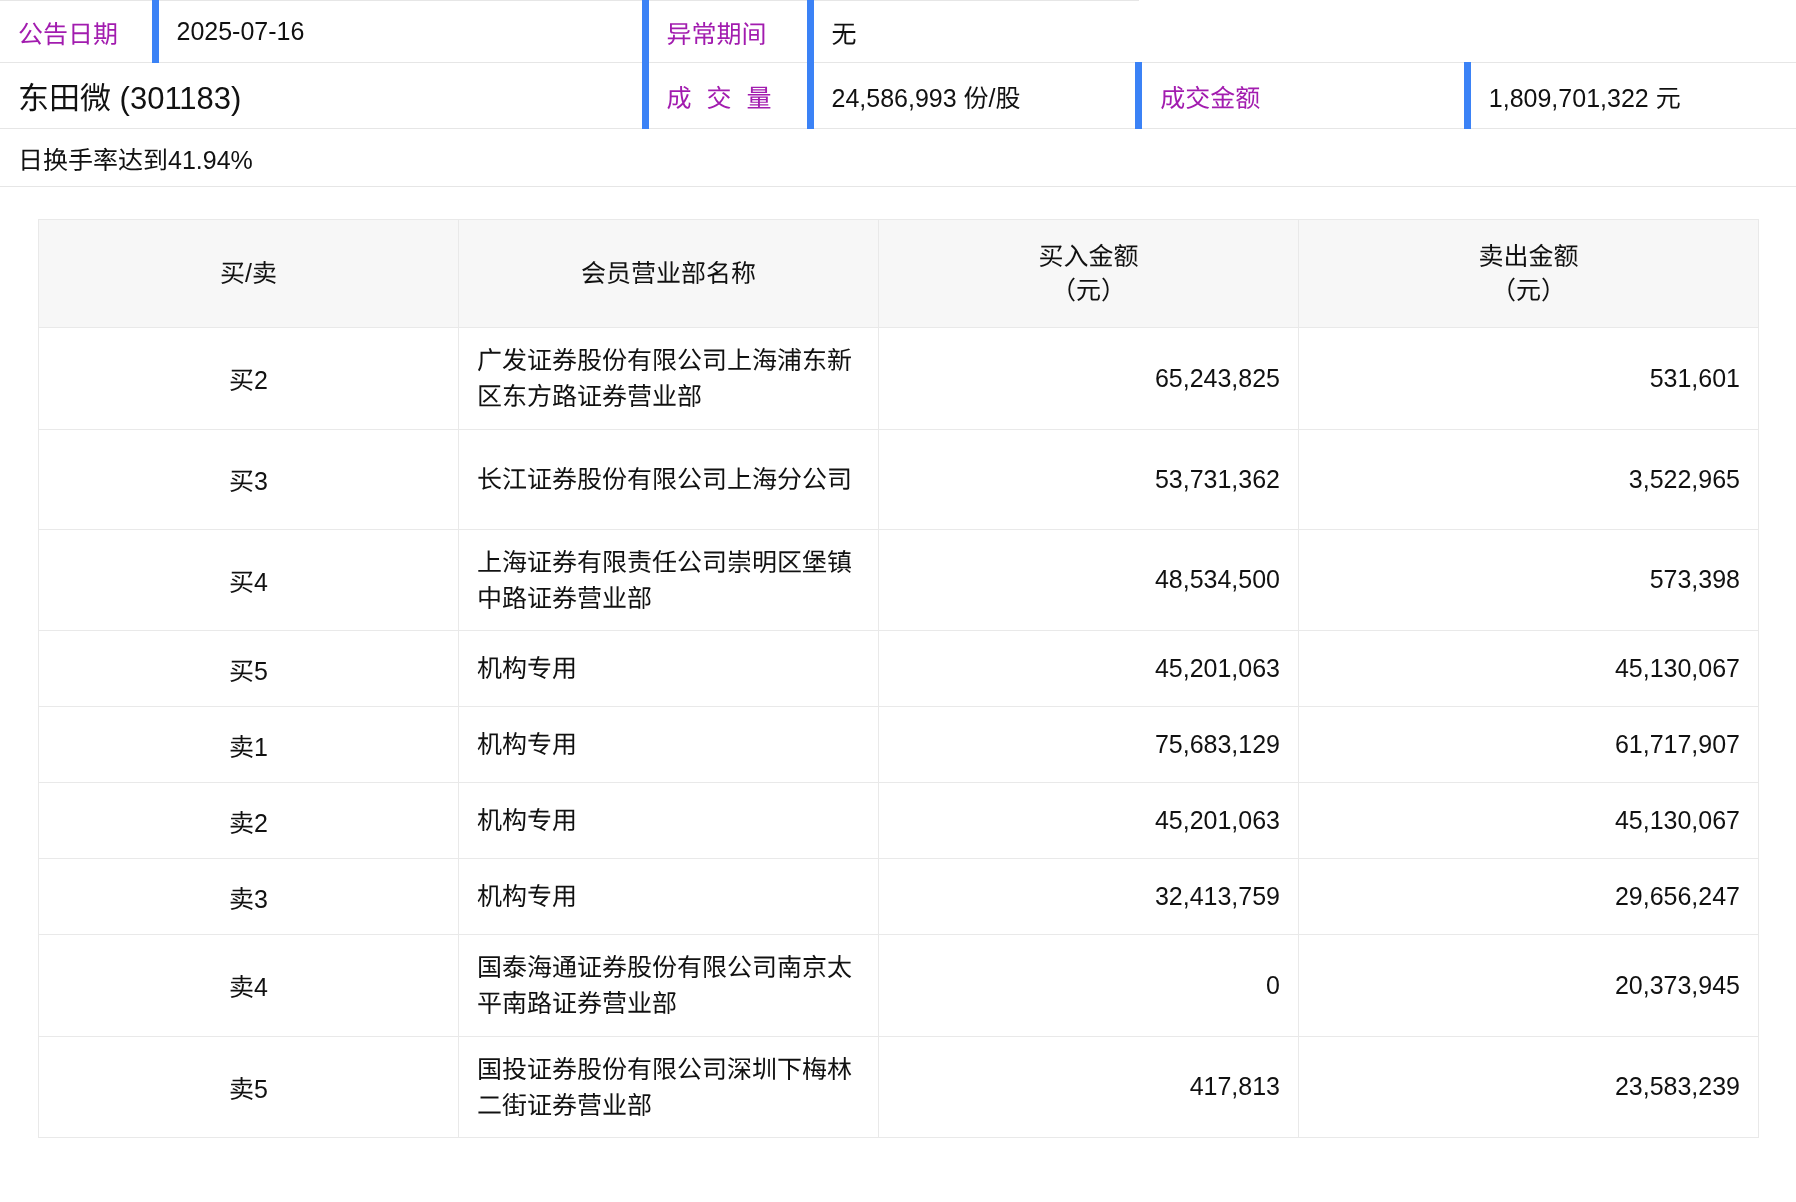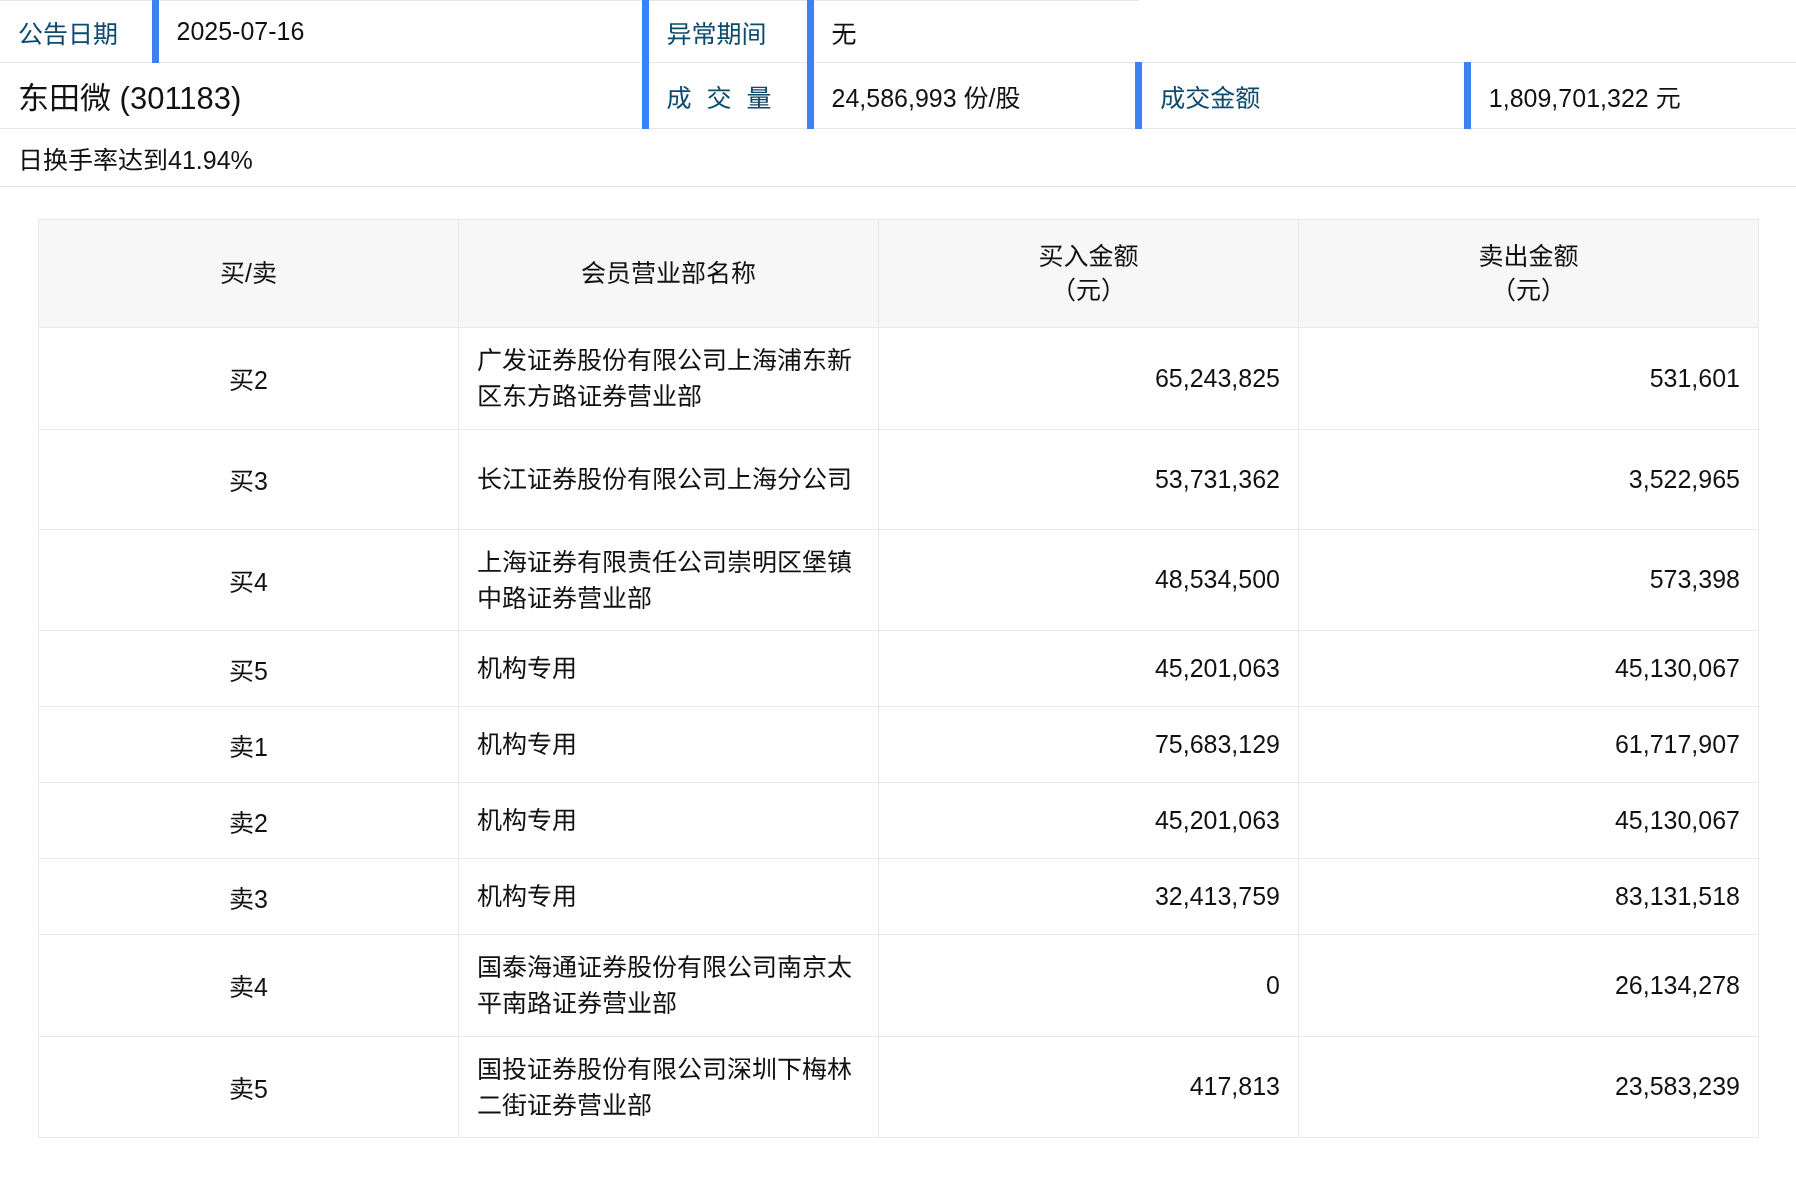--- a/index.html
+++ b/index.html
@@ -38,21 +38,21 @@
   }
   .cell-pad {
     padding: 0 18px;
     white-space: nowrap;
     overflow: hidden;
     text-overflow: ellipsis;
   }
   .row-1 td { height: 62px; }
   .row-2 td { height: 66px; }
   .row-3 td { height: 58px; }
-  .label-cell { color: #0c4a6e; }
+  .label-cell { color: #a21caf; }
   .stock-name { font-size: 31px; }
   .spaced-label { letter-spacing: 4px; }
 
   
   .table-wrap {
     margin: 32px 38px 0 38px;
     width: 1720px;
   }
   table.data {
     border-collapse: collapse;
@@ -187,27 +187,27 @@
           <tr>
             <td class="side">卖2</td>
             <td class="name">机构专用</td>
             <td class="num">45,201,063</td>
             <td class="num">45,130,067</td>
           </tr>
           <tr>
             <td class="side">卖3</td>
             <td class="name">机构专用</td>
             <td class="num">32,413,759</td>
-            <td class="num">83,131,518</td>
+            <td class="num">29,656,247</td>
           </tr>
           <tr class="tall">
             <td class="side">卖4</td>
             <td class="name">国泰海通证券股份有限公司南京太平南路证券营业部</td>
             <td class="num">0</td>
-            <td class="num">26,134,278</td>
+            <td class="num">20,373,945</td>
           </tr>
           <tr class="tall">
             <td class="side">卖5</td>
             <td class="name">国投证券股份有限公司深圳下梅林二街证券营业部</td>
             <td class="num">417,813</td>
             <td class="num">23,583,239</td>
           </tr>
         </tbody>
     </table>
   </div>

